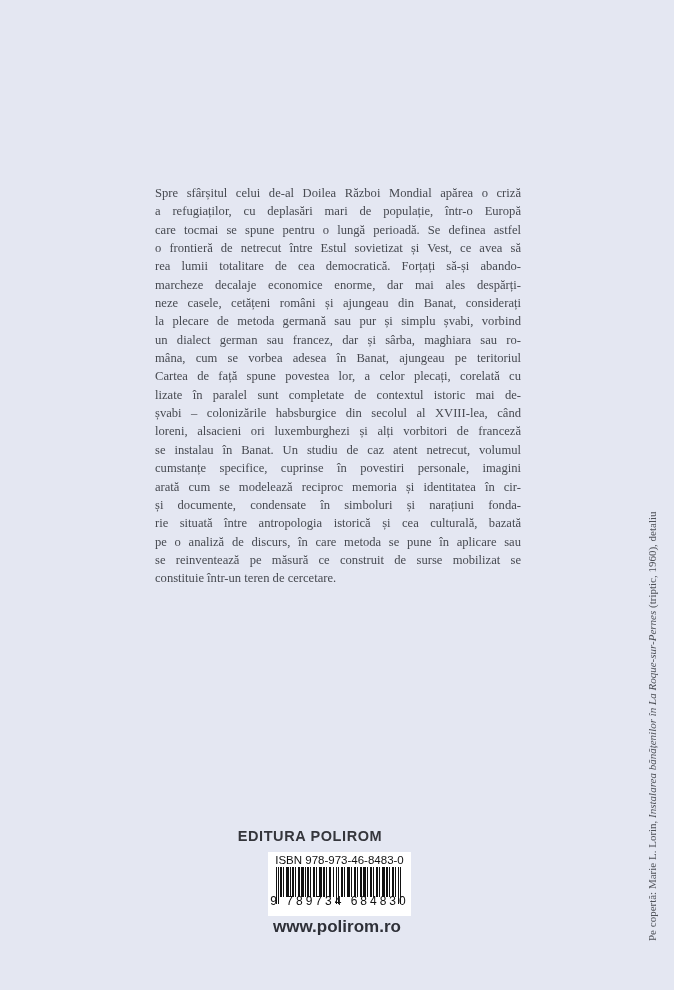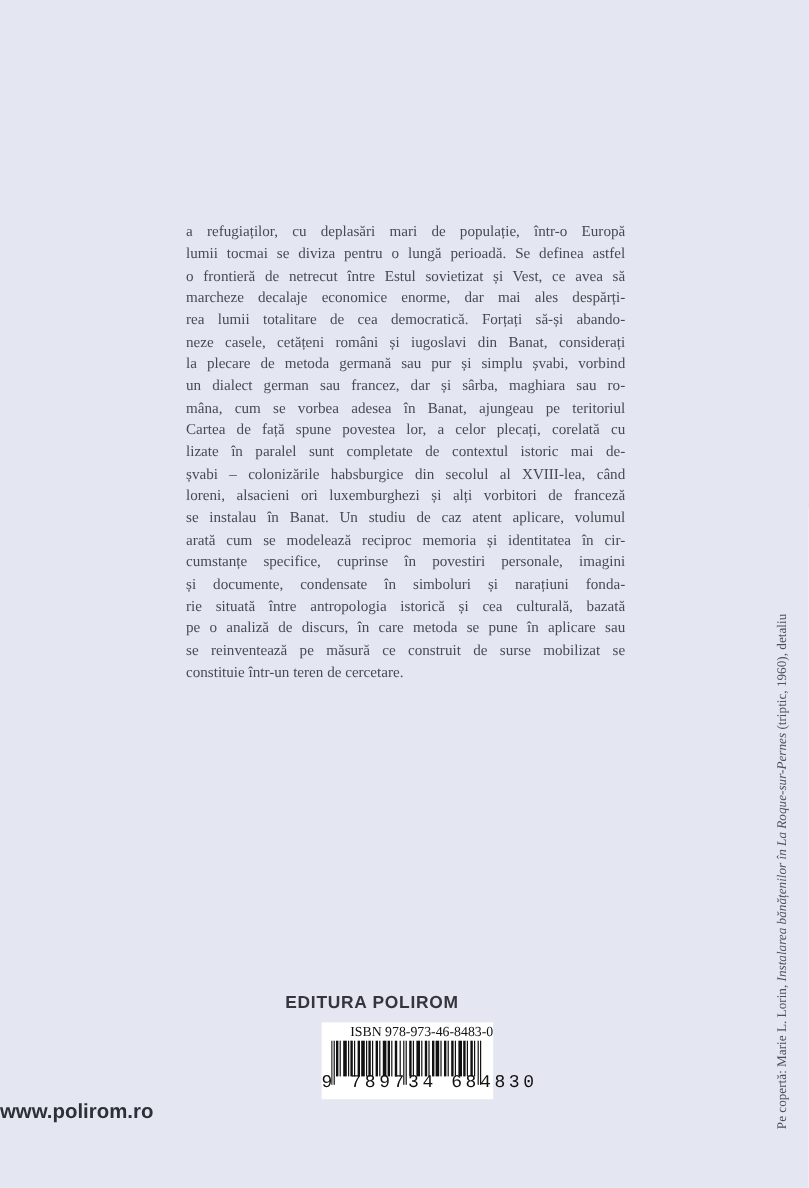--- a/index.html
+++ b/index.html
@@ -44,45 +44,44 @@
   .barcode-box {
     position: absolute;
     left: 268px;
     top: 852px;
     width: 143px;
     height: 64px;
     background: #ffffff;
     text-align: center;
   }
   .isbn-label {
-    font-family: Liberation Serif, serif;
+    font-family: Liberation Sans, sans-serif;
     font-size: 11.5px;
     color: #111111;
     padding-top: 2px;
     white-space: nowrap;
-    text-align: right;
   }
   .barcode-graphic {
     display: block;
     margin: 1px auto 0 auto;
   }
   .barcode-digits {
-    font-family: Liberation Mono, monospace;
-    font-size: 15px;
+    font-family: Liberation Sans, sans-serif;
+    font-size: 12px;
     color: #111111;
     letter-spacing: 3px;
     margin-top: -11px;
     white-space: nowrap;
   }
   .website {
     position: absolute;
     left: 0;
     top: 917px;
     width: 674px;
-    text-align: left;
+    text-align: center;
     font-family: "Liberation Sans", sans-serif;
     font-weight: bold;
     font-size: 17px;
     color: #2e3038;
   }
   .vertical-caption {
     position: absolute;
     left: 646px;
     top: 941px;
     width: 482px;
@@ -95,36 +94,37 @@
     white-space: nowrap;
   }
   .vertical-caption .title { font-style: italic; }
 </style>
 </head>
 <body>
 
 <div class="page">
 
   <div class="blurb">
+      <div class="line">Spre sfârșitul celui de-al Doilea Război Mondial apărea o criză</div>
       <div class="line">a refugiaților, cu deplasări mari de populație, într-o Europă</div>
-      <div class="line">lumii tocmai se diviza pentru o lungă perioadă. Se definea astfel</div>
+      <div class="line">care tocmai se spune pentru o lungă perioadă. Se definea astfel</div>
       <div class="line">o frontieră de netrecut între Estul sovietizat și Vest, ce avea să</div>
+      <div class="line">rea lumii totalitare de cea democratică. Forțați să-și abando-</div>
       <div class="line">marcheze decalaje economice enorme, dar mai ales despărți-</div>
-      <div class="line">rea lumii totalitare de cea democratică. Forțați să-și abando-</div>
-      <div class="line">neze casele, cetățeni români și iugoslavi din Banat, considerați</div>
+      <div class="line">neze casele, cetățeni români și ajungeau din Banat, considerați</div>
       <div class="line">la plecare de metoda germană sau pur și simplu șvabi, vorbind</div>
       <div class="line">un dialect german sau francez, dar și sârba, maghiara sau ro-</div>
       <div class="line">mâna, cum se vorbea adesea în Banat, ajungeau pe teritoriul</div>
       <div class="line">Cartea de față spune povestea lor, a celor plecați, corelată cu</div>
       <div class="line">lizate în paralel sunt completate de contextul istoric mai de-</div>
       <div class="line">șvabi – colonizările habsburgice din secolul al XVIII-lea, când</div>
       <div class="line">loreni, alsacieni ori luxemburghezi și alți vorbitori de franceză</div>
-      <div class="line">se instalau în Banat. Un studiu de caz atent aplicare, volumul</div>
+      <div class="line">se instalau în Banat. Un studiu de caz atent netrecut, volumul</div>
+      <div class="line">cumstanțe specifice, cuprinse în povestiri personale, imagini</div>
       <div class="line">arată cum se modelează reciproc memoria și identitatea în cir-</div>
-      <div class="line">cumstanțe specifice, cuprinse în povestiri personale, imagini</div>
       <div class="line">și documente, condensate în simboluri și narațiuni fonda-</div>
       <div class="line">rie situată între antropologia istorică și cea culturală, bazată</div>
       <div class="line">pe o analiză de discurs, în care metoda se pune în aplicare sau</div>
       <div class="line">se reinventează pe măsură ce construit de surse mobilizat se</div>
       <div class="line last">constituie într-un teren de cercetare.</div>
     </div>
 
   <div class="publisher">EDITURA POLIROM</div>
 
   <div class="barcode-box">

